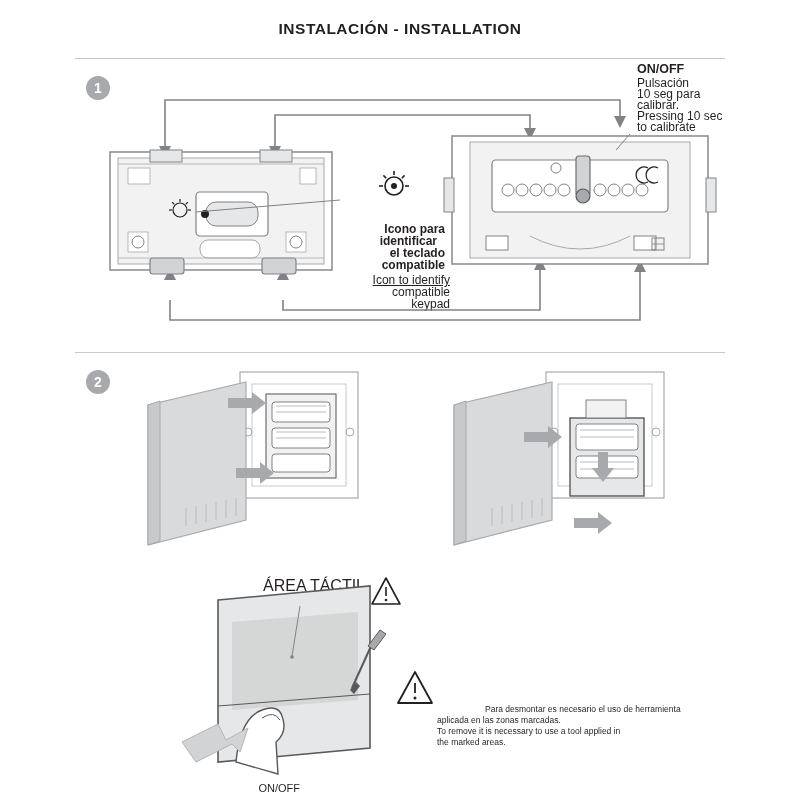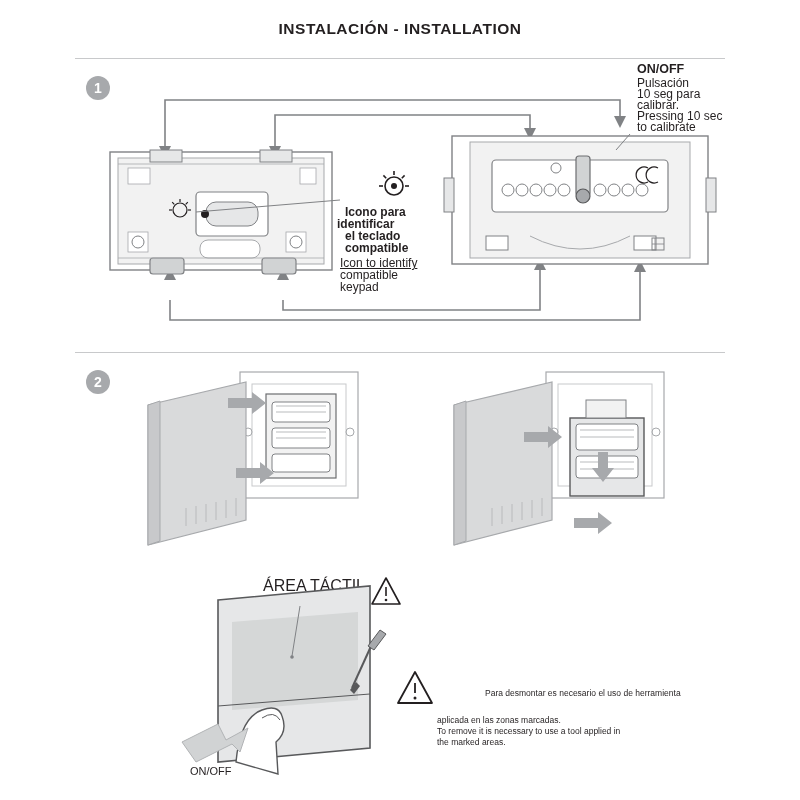--- a/index.html
+++ b/index.html
@@ -47,21 +47,21 @@
     line-height: 24px;
     text-align: center;
   }
   .txt {
     position: absolute;
     font-size: 12px;
     line-height: 11.5px;
     color: #231f20;
   }
   .txt.b { font-weight: bold; }
-  .txt.c { text-align: left; }
+  .txt.c { text-align: right; margin-top: 17px; }
   .txt.r { text-align: right; }
   .onoff-head {
     position: absolute;
     font-size: 12.5px;
     font-weight: bold;
     color: #231f20;
   }
   svg { position: absolute; left: 0; top: 0; overflow: visible; }
 </style>
 </head>
@@ -99,21 +99,21 @@
   <div class="step-badge" style="left:86px; top:370px;">2</div>
 
   <div class="txt r" style="left:225px; top:580px; width:140px; font-size:16px;">ÁREA TÁCTIL</div>
   <div class="txt r" style="left:225px; top:594px; width:140px; font-size:10.5px;">SLIDER AREA</div>
 
   <div class="txt" style="left:231px; top:648px; font-size:11px; color:#6d6e71;">-</div>
   <div class="txt" style="left:351px; top:685px; font-size:11px; color:#6d6e71;">+</div>
 
   <div class="txt c" style="left:190px; top:766px; width:110px; font-size:11px;">ON/OFF</div>
 
-  <div class="txt" style="left:437px; top:688px; font-size:8.5px;padding-left:48px;">Para desmontar es necesario el uso de herramienta</div>
+  <div class="txt" style="left:437px; top:704px; font-size:8.5px;padding-left:48px;">Para desmontar es necesario el uso de herramienta</div>
   <div class="txt" style="left:437px; top:715px; font-size:8.5px;">aplicada en las zonas marcadas.</div>
   <div class="txt" style="left:437px; top:726px; font-size:8.5px;text-align:right;">To remove it is necessary to use a tool applied in</div>
   <div class="txt" style="left:437px; top:737px; font-size:8.5px;">the marked areas.</div>
 
   <svg width="800" height="800" viewBox="0 0 800 800">
 
     <g stroke="#808285" stroke-width="1.6" fill="none">
 
       <path d="M165 130 L165 100 L620 100 L620 118"></path>
       <path d="M275 130 L275 115 L530 115 L530 130"></path>

